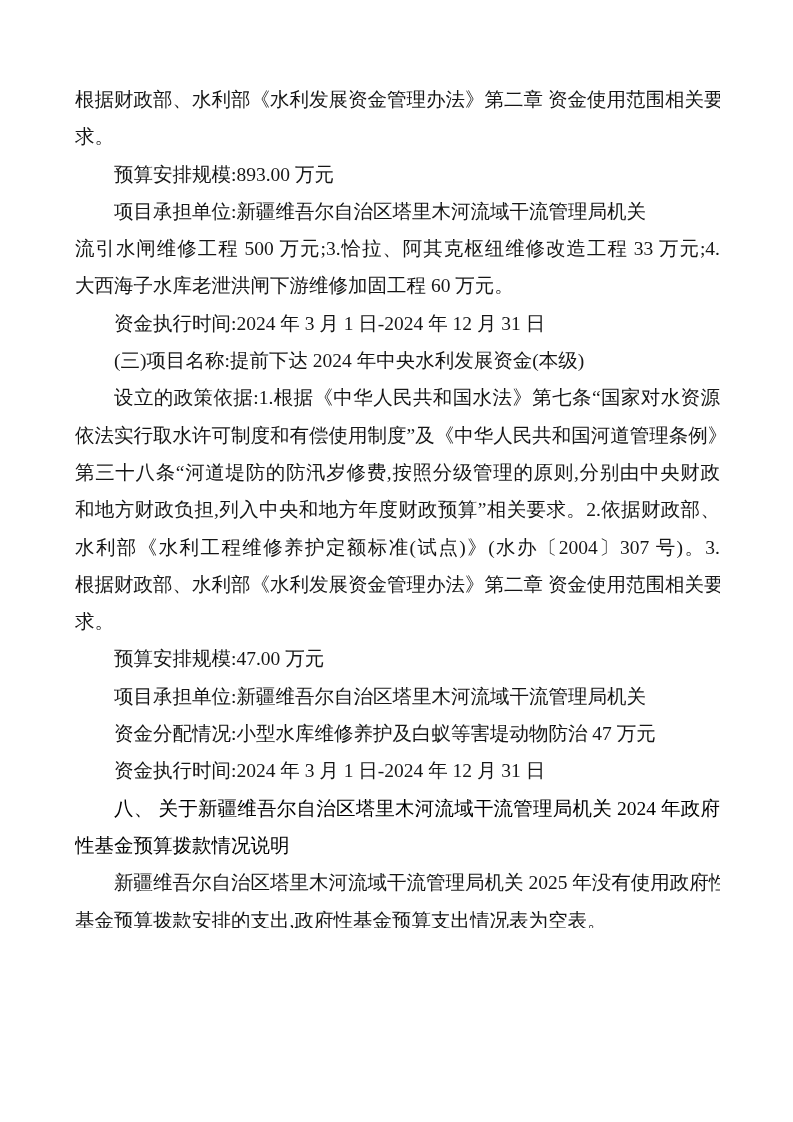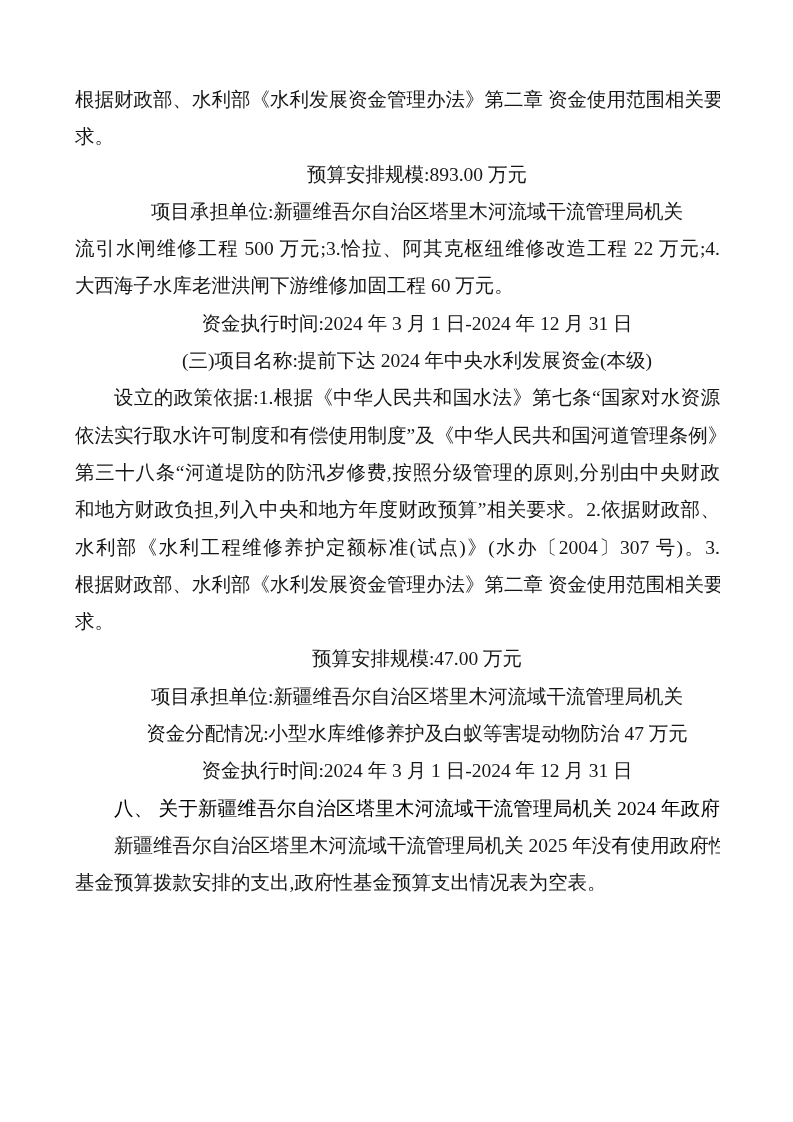--- a/index.html
+++ b/index.html
@@ -29,21 +29,20 @@
     white-space: pre;
     overflow: hidden;
     text-align: left;
   }
   .ln.j {
     text-align: justify;
     text-align-last: justify;
   }
   .ln.ind {
     padding-left: 39px;
-    text-align: center;
   }
   .ln.bold {
     font-weight: 400;
     color: #000000;
   }
   .pagenum {
     position: absolute;
     top: 1020px;
     left: 0;
     width: 100%;
@@ -55,33 +54,34 @@
 </style>
 </head>
 <body>
 
 <div class="page">
   <div class="doc-body">
     <div class="ln j">根据财政部、水利部《水利发展资金管理办法》第二章 资金使用范围相关要</div>
     <div class="ln">求。</div>
     <div class="ln ind">预算安排规模:893.00 万元</div>
     <div class="ln ind">项目承担单位:新疆维吾尔自治区塔里木河流域干流管理局机关</div>
-    <div class="ln j">流引水闸维修工程 500 万元;3.恰拉、阿其克枢纽维修改造工程 22 万元;4.</div>
+    <div class="ln j">流引水闸维修工程 500 万元;3.恰拉、阿其克枢纽维修改造工程 33 万元;4.</div>
     <div class="ln">大西海子水库老泄洪闸下游维修加固工程 60 万元。</div>
     <div class="ln ind">资金执行时间:2024 年 3 月 1 日-2024 年 12 月 31 日</div>
     <div class="ln ind">(三)项目名称:提前下达 2024 年中央水利发展资金(本级)</div>
     <div class="ln ind j">设立的政策依据:1.根据《中华人民共和国水法》第七条“国家对水资源</div>
     <div class="ln j">依法实行取水许可制度和有偿使用制度”及《中华人民共和国河道管理条例》</div>
     <div class="ln j">第三十八条“河道堤防的防汛岁修费,按照分级管理的原则,分别由中央财政</div>
     <div class="ln j">和地方财政负担,列入中央和地方年度财政预算”相关要求。2.依据财政部、</div>
     <div class="ln j">水利部《水利工程维修养护定额标准(试点)》(水办〔2004〕307 号)。3.</div>
     <div class="ln j">根据财政部、水利部《水利发展资金管理办法》第二章 资金使用范围相关要</div>
     <div class="ln">求。</div>
     <div class="ln ind">预算安排规模:47.00 万元</div>
     <div class="ln ind">项目承担单位:新疆维吾尔自治区塔里木河流域干流管理局机关</div>
     <div class="ln ind">资金分配情况:小型水库维修养护及白蚁等害堤动物防治 47 万元</div>
     <div class="ln ind">资金执行时间:2024 年 3 月 1 日-2024 年 12 月 31 日</div>
     <div class="ln ind bold j">八、 关于新疆维吾尔自治区塔里木河流域干流管理局机关 2024 年政府</div>
+    <div class="ln bold">性基金预算拨款情况说明</div>
     <div class="ln ind j">新疆维吾尔自治区塔里木河流域干流管理局机关 2025 年没有使用政府性</div>
     <div class="ln">基金预算拨款安排的支出,政府性基金预算支出情况表为空表。</div>
   </div>
   <div class="pagenum">22</div>
 </div>
 
 </body></html>

